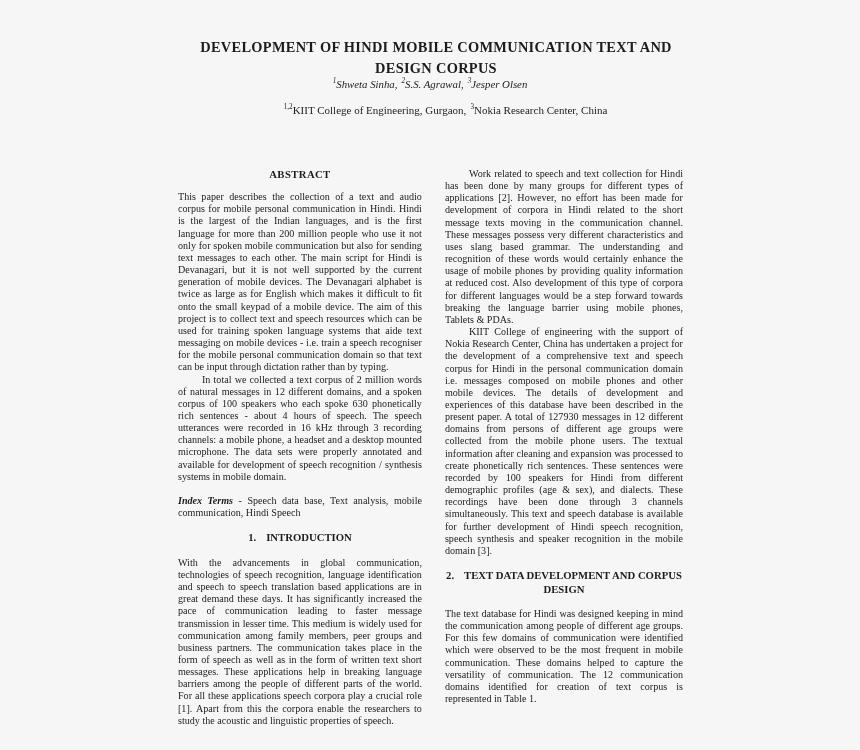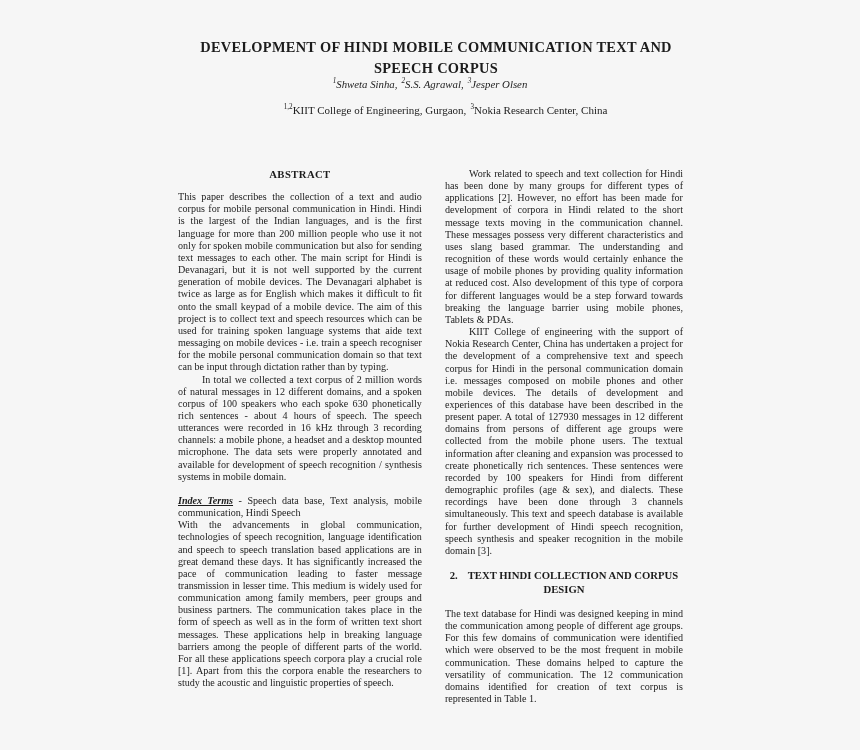--- a/index.html
+++ b/index.html
@@ -94,52 +94,52 @@
     font-weight: bold;
     font-size: 10.7px;
     line-height: 13.5px;
     margin: 12px 0;
   }
   .sec-num { margin-right: 10px; }
   .index-terms { margin-top: 12px !important; }
   .it-label {
     font-weight: bold;
     font-style: italic;
-    text-decoration: underline;
   }
 </style>
 </head>
 <body>
 
 <div class="page">
 
   <header class="paper-header">
     <h1 class="paper-title">
       <span class="title-line">DEVELOPMENT OF HINDI MOBILE COMMUNICATION TEXT AND</span>
-      <span class="title-line">SPEECH CORPUS</span>
+      <span class="title-line">DESIGN CORPUS</span>
     </h1>
 
     <div class="authors-line"><span class="author"><sup>1</sup><span>Shweta Sinha,</span></span><span class="author"><sup>2</sup><span>S.S. Agrawal,</span></span><span class="author"><sup>3</sup><span>Jesper Olsen</span></span></div>
 
     <div class="affiliation-line"><span class="affiliation-seg"><sup>1,2</sup><span>KIIT College of Engineering, Gurgaon,</span></span><span class="affiliation-seg"><sup>3</sup><span>Nokia Research Center, China</span></span></div>
 
   </header>
 
   <div class="columns">
 
     <div class="col col-left">
       <div class="abstract-heading">ABSTRACT</div>
       <p>This paper describes the collection of a text and audio corpus for mobile personal communication in Hindi.  Hindi is the largest of the Indian languages, and is the first language for more than 200 million people who use it not only for spoken mobile communication but also for sending text messages to each other.  The main script for Hindi is Devanagari, but it is not well supported by the current generation of mobile devices. The Devanagari alphabet is twice as large as for English which makes it difficult to fit onto the small keypad of a mobile device.  The aim of this project is to collect text and speech resources which can be used for training spoken language systems that aide text messaging on mobile devices - i.e. train a speech recogniser for the mobile personal communication domain so that text can be input through dictation rather than by typing.</p>
       <p class="indent">In total we collected a text corpus of 2 million words of natural messages in 12 different domains, and a spoken corpus of 100 speakers who each spoke 630 phonetically rich sentences - about 4 hours of speech. The speech utterances were recorded in 16 kHz through 3 recording channels: a mobile phone, a headset and a desktop mounted microphone. The data sets were properly annotated and available for development of speech recognition / synthesis systems in mobile domain.</p>
       <p class="index-terms"><span class="it-label">Index Terms</span> <span>- Speech data base, Text analysis, mobile communication, Hindi Speech</span></p>
+      <h2 class="sec-heading"><span class="sec-num">1.</span><span>INTRODUCTION</span></h2>
       <p>With the advancements in global communication, technologies of speech recognition, language identification and speech to speech translation based applications are in great demand these days. It has significantly increased the pace of communication leading to faster message transmission in lesser time. This medium is widely used for communication among family members, peer groups and business partners. The communication takes place in the form of speech as well as in the form of written text short messages. These applications help in breaking language barriers among the people of different parts of the world. For all these applications speech corpora play a crucial role [1]. Apart from this the corpora enable the researchers to study the acoustic and linguistic properties of speech.</p>
     </div>
 
     <div class="col col-right">
       <p class="indent">Work related to speech and text collection for Hindi has been done by many groups for different types of applications [2]. However, no effort has been made for development of corpora in Hindi related to the short message texts moving in the communication channel. These messages possess very different characteristics and uses slang based grammar. The understanding and recognition of these words would certainly enhance the usage of mobile phones by providing quality information at reduced cost. Also development of this type of corpora for different languages would be a step forward towards breaking the language barrier using mobile phones, Tablets &amp; PDAs.</p>
       <p class="indent">KIIT College of engineering with the support of Nokia Research Center, China has undertaken a project for the development of a comprehensive text and speech corpus for Hindi in the personal communication domain i.e. messages composed on mobile phones and other mobile devices. The details of development and experiences of this database have been described in the present paper. A total of 127930 messages in 12 different domains from persons of different age groups were collected from the mobile phone users. The textual information after cleaning and expansion was processed to create phonetically rich sentences. These sentences were recorded by 100 speakers for Hindi from different demographic profiles (age &amp; sex), and dialects. These recordings have been done through 3 channels simultaneously. This text and speech database is available for further development of Hindi speech recognition, speech synthesis and speaker recognition in the mobile domain [3].</p>
-      <h2 class="sec-heading"><span class="sec-num">2.</span><span>TEXT HINDI COLLECTION AND CORPUS DESIGN</span></h2>
+      <h2 class="sec-heading"><span class="sec-num">2.</span><span>TEXT DATA DEVELOPMENT AND CORPUS DESIGN</span></h2>
       <p>The text database for Hindi was designed keeping in mind the communication among people of different age groups. For this few domains of communication were identified which were observed to be the most frequent in mobile communication. These domains helped to capture the versatility of communication. The 12 communication domains identified for creation of text corpus is represented in Table 1.</p>
     </div>
 
   </div>
 
 </div>
 
 </body></html>

